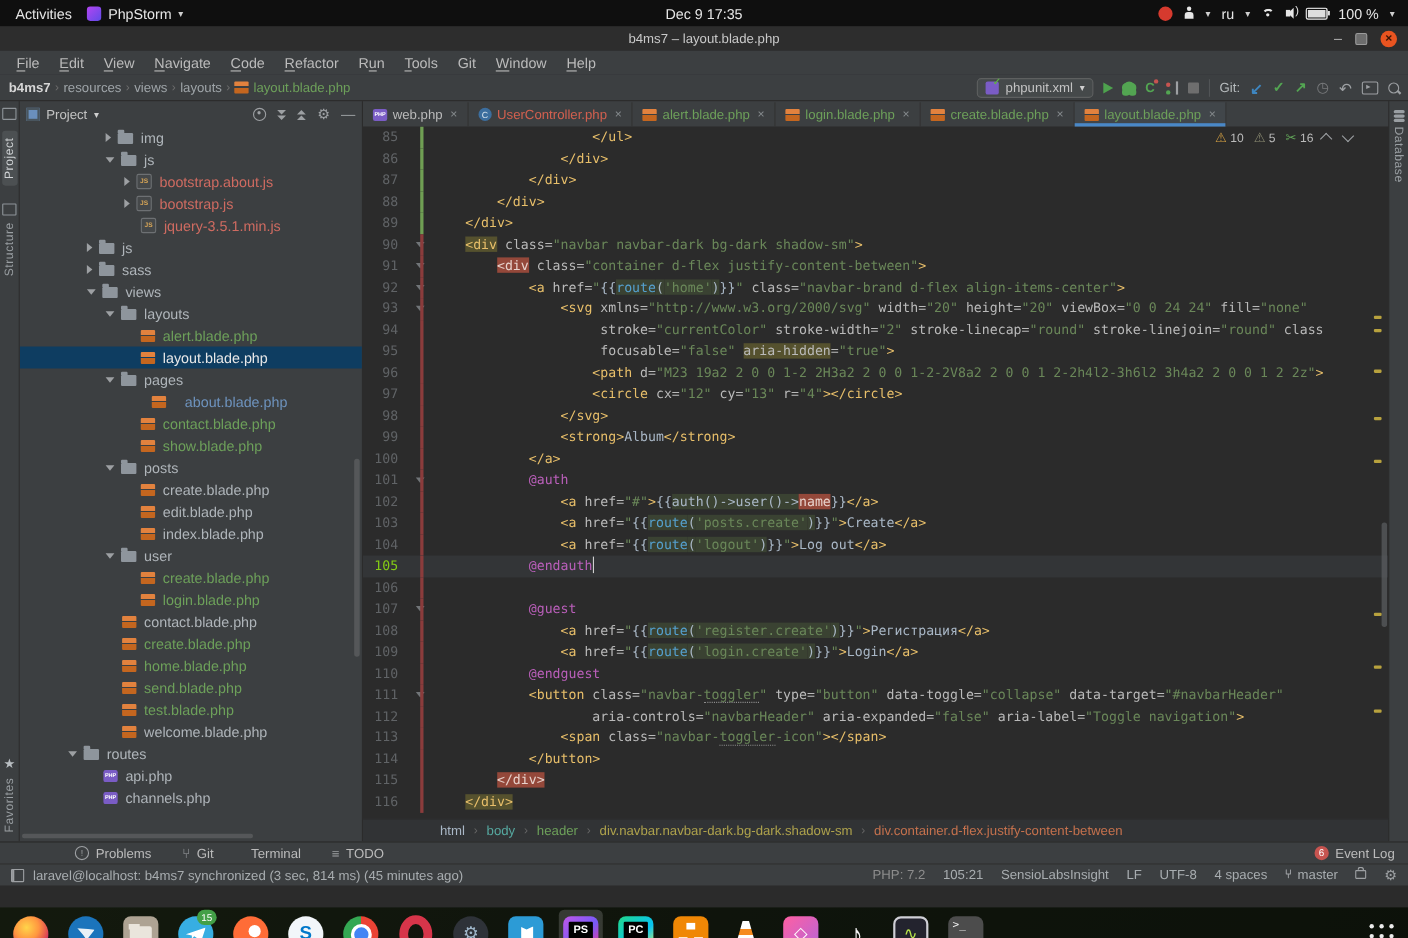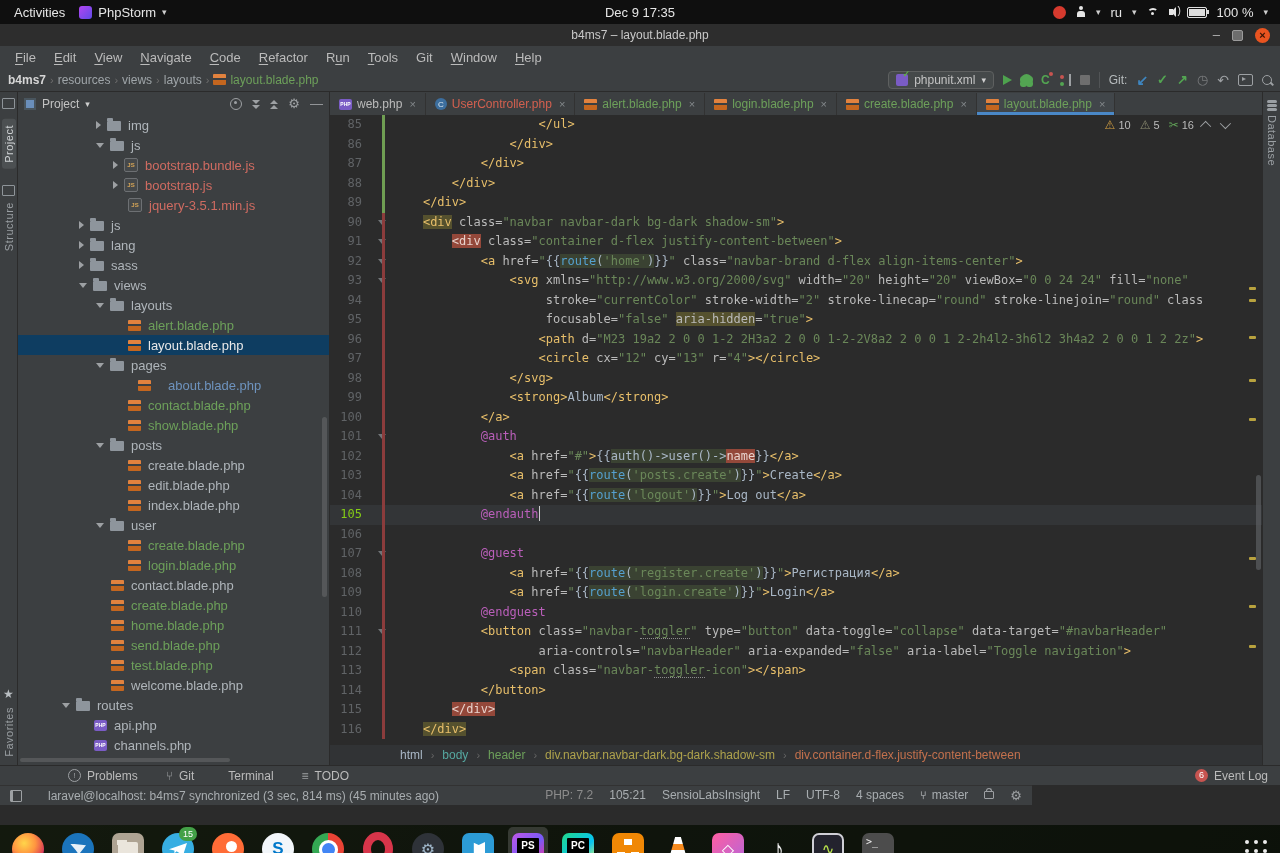--- a/index.html
+++ b/index.html
@@ -133,21 +133,21 @@
   #crumbs-bot{position:absolute;left:0;right:0;bottom:0;height:21px;background:#313335;border-top:1px solid #2b2b2b;display:flex;align-items:center;gap:8px;font-size:12px;padding-left:70px;box-sizing:border-box;}
   #crumbs-bot .sep{color:#666;font-size:11px;}
   
   #toolbar{left:0;top:765px;width:1280px;height:20px;background:#3c3f41;border-top:1px solid #2b2b2b;display:flex;align-items:center;font-size:12px;color:#bbb;box-sizing:border-box;padding:0 12px 0 68px;gap:28px;}
   .tw{display:flex;align-items:center;gap:6px;}
   .tw-problems{width:11px;height:11px;border-radius:50%;border:1px solid #9da0a3;color:#9da0a3;font-size:8px;line-height:11px;text-align:center;}
   .tw-git{color:#9da0a3;font-size:12px;}
   .tw-todo{color:#9da0a3;font-size:12px;}
   #evlog{margin-left:auto;display:flex;align-items:center;gap:6px;}
   .ev-badge{width:13px;height:13px;border-radius:50%;background:#c75450;color:#fff;font-size:9px;line-height:13px;text-align:center;}
-  #statusbar{left:0;top:785px;width:1032px;height:20px;background:#3c3f41;border-top:1px solid #323232;display:flex;align-items:center;font-size:12px;color:#a8adb0;box-sizing:border-box;padding:0 10px;gap:26px;}
+  #statusbar{left:0;top:785px;width:1280px;height:20px;background:#3c3f41;border-top:1px solid #323232;display:flex;align-items:center;font-size:12px;color:#a8adb0;box-sizing:border-box;padding:0 10px;gap:8px;}
   .sb-ico{width:10px;height:10px;border:1px solid #9da0a3;border-radius:1px;box-shadow:inset 2px 0 0 #9da0a3;}
   #sb-right{margin-left:auto;display:flex;align-items:flex-start;gap:16px;}
   .sb-dim{color:#8c8c8c;}
   .branch-g{color:#9da0a3;font-weight:bold;font-size:11px;}
   .lock-ico{width:8px;height:6px;border:1px solid #9da0a3;border-radius:1px;position:relative;margin-top:3px;}
   .lock-ico:before{content:"";position:absolute;left:1px;top:-4px;width:4px;height:3px;border:1px solid #9da0a3;border-bottom:none;border-radius:3px 3px 0 0;}
   
   #dockwrap{left:0;top:825px;width:1280px;height:48px;background:linear-gradient(135deg,#1b2413 0%,#141c10 40%,#0e150b 100%);}
   #dock{position:absolute;inset:0;background:rgba(10,14,8,.45);display:flex;align-items:center;padding-left:8px;gap:10px;}
   .dockitem{width:40px;height:44px;position:relative;display:flex;align-items:center;justify-content:center;flex:none;}
@@ -320,41 +320,36 @@
         <span class="tl ">img</span>
       </div>
       <div class="trow" style="padding-left: 78px;">
         <span class="arr d"></span>
         <span class="t-ico i-folder"></span>
         <span class="tl ">js</span>
       </div>
       <div class="trow" style="padding-left: 95px;">
         <span class="arr r"></span>
         <span class="t-ico i-js">JS</span>
-        <span class="tl r">bootstrap.bundle.js</span>
+        <span class="tl r">bootstrap.about.js</span>
       </div>
       <div class="trow" style="padding-left: 95px;">
         <span class="arr r"></span>
         <span class="t-ico i-js">JS</span>
         <span class="tl r">bootstrap.js</span>
       </div>
       <div class="trow" style="padding-left: 95px;">
         <span class="arr n"></span>
         <span class="t-ico i-js">JS</span>
         <span class="tl r">jquery-3.5.1.min.js</span>
       </div>
       <div class="trow" style="padding-left: 61px;">
         <span class="arr r"></span>
         <span class="t-ico i-folder"></span>
         <span class="tl ">js</span>
-      </div>
-      <div class="trow" style="padding-left: 61px;">
-        <span class="arr r"></span>
-        <span class="t-ico i-folder"></span>
-        <span class="tl ">lang</span>
       </div>
       <div class="trow" style="padding-left: 61px;">
         <span class="arr r"></span>
         <span class="t-ico i-folder"></span>
         <span class="tl ">sass</span>
       </div>
       <div class="trow" style="padding-left: 61px;">
         <span class="arr d"></span>
         <span class="t-ico i-folder"></span>
         <span class="tl ">views</span>

